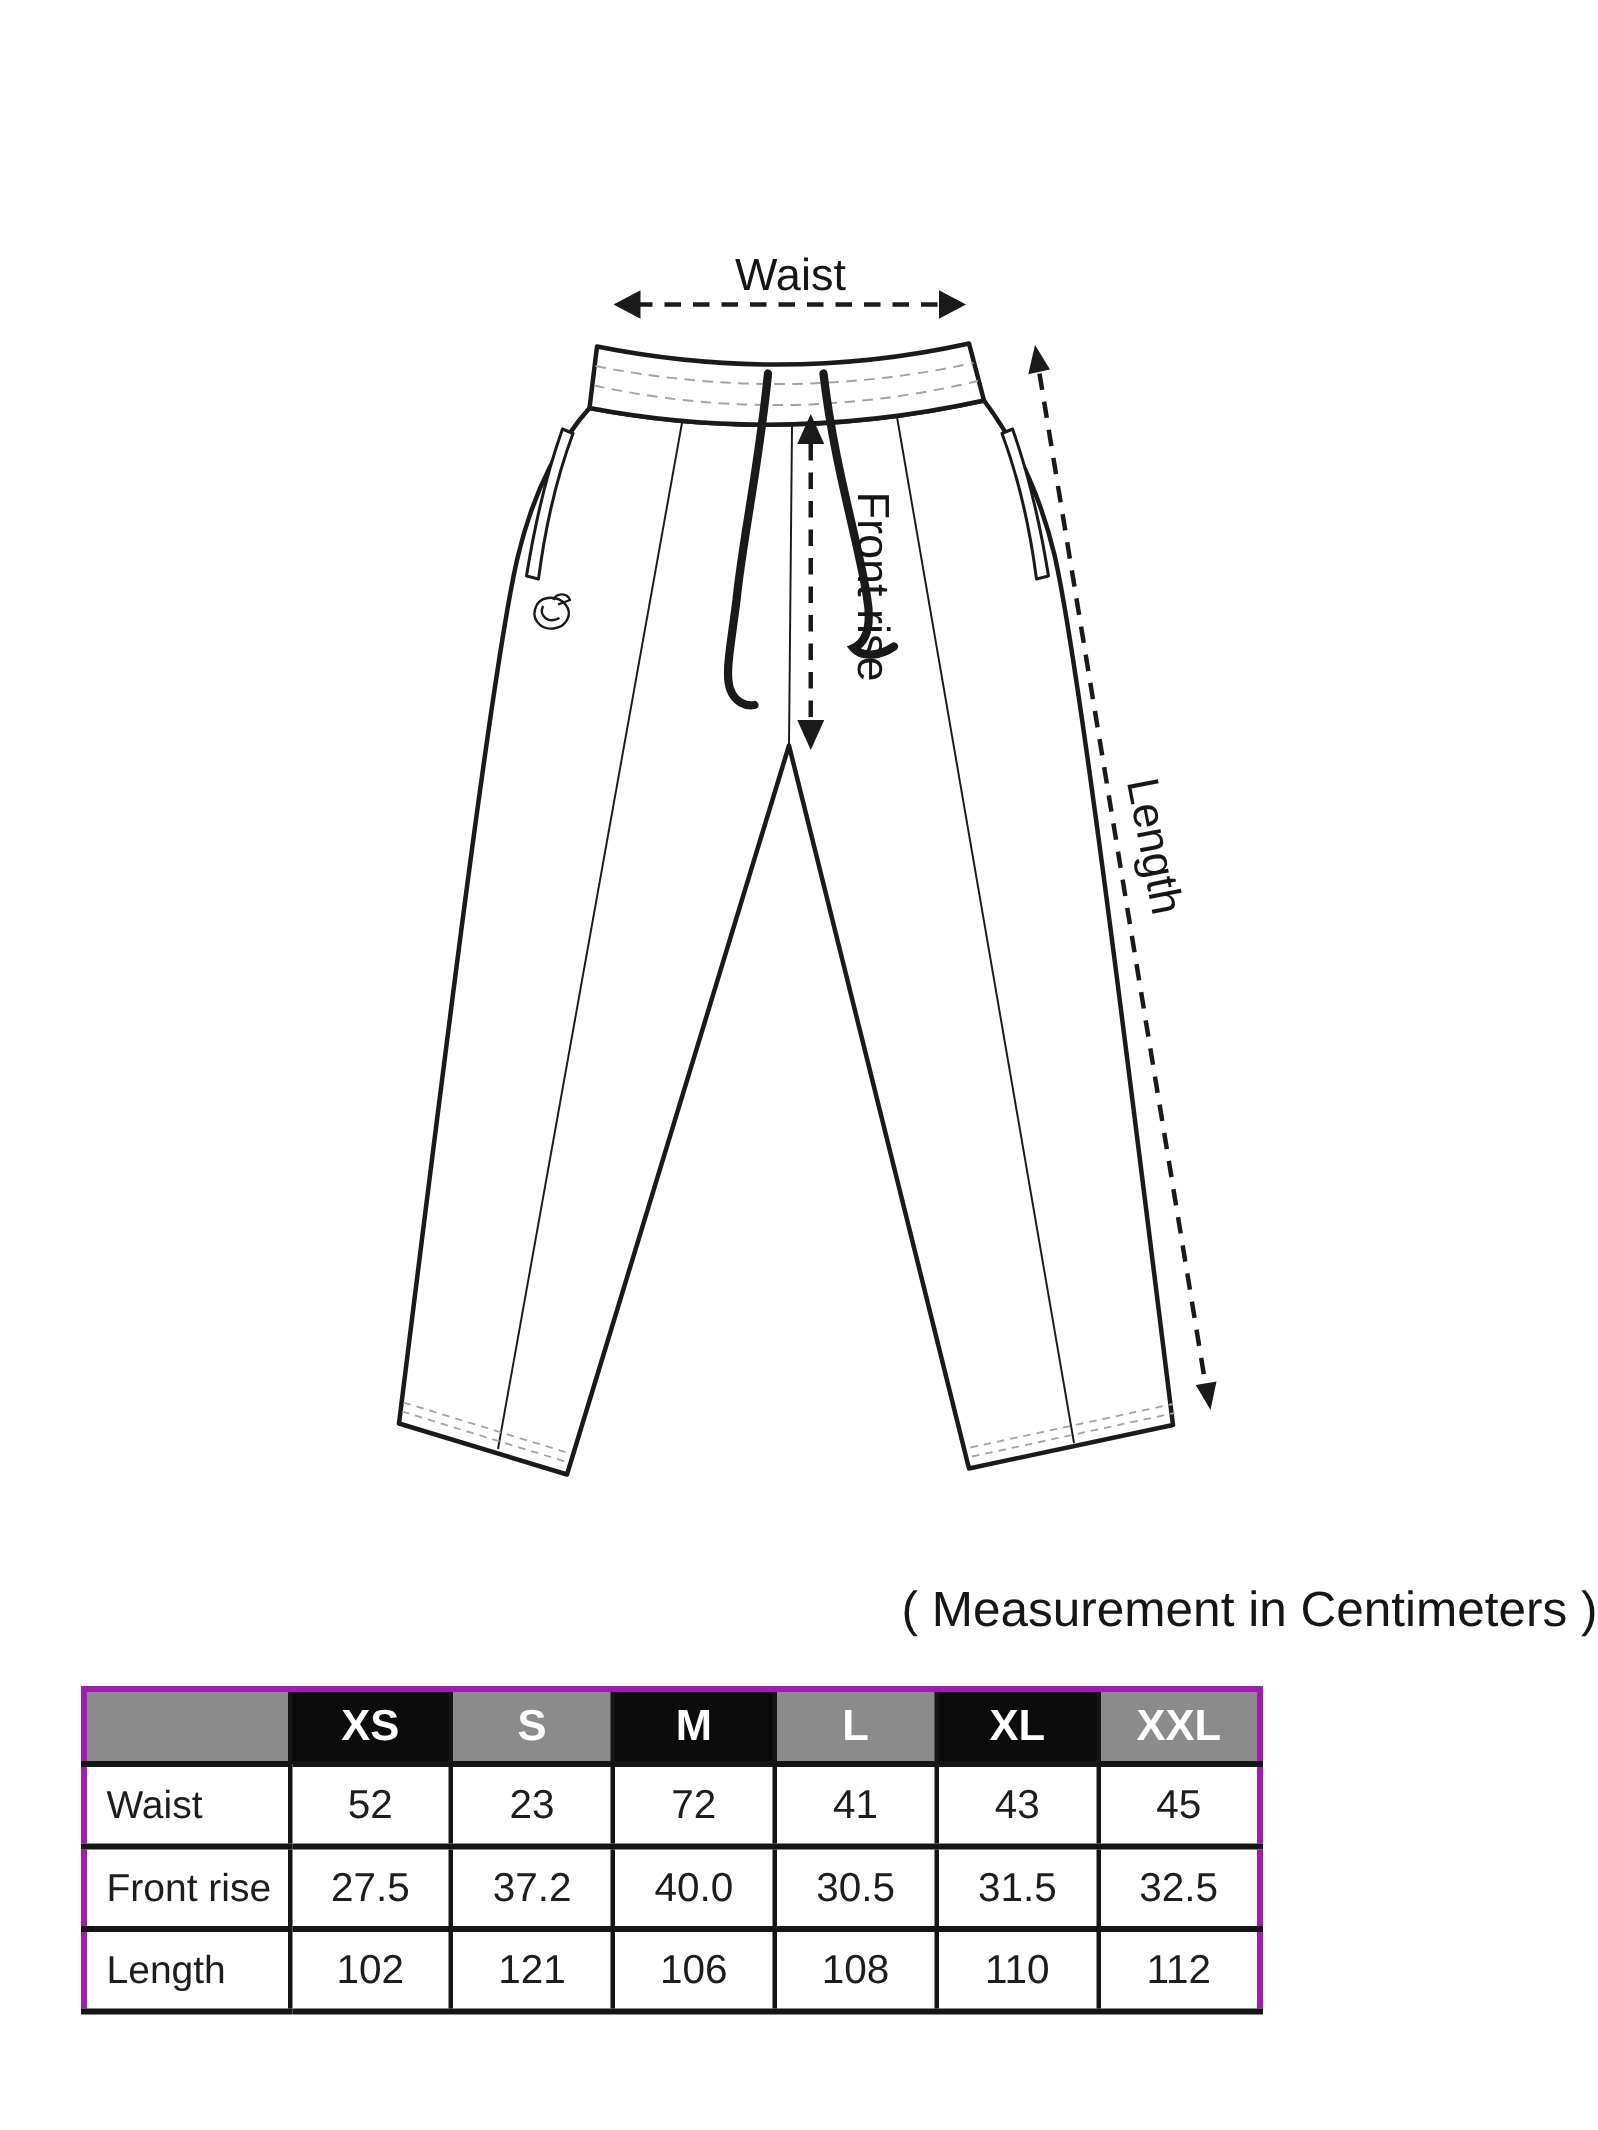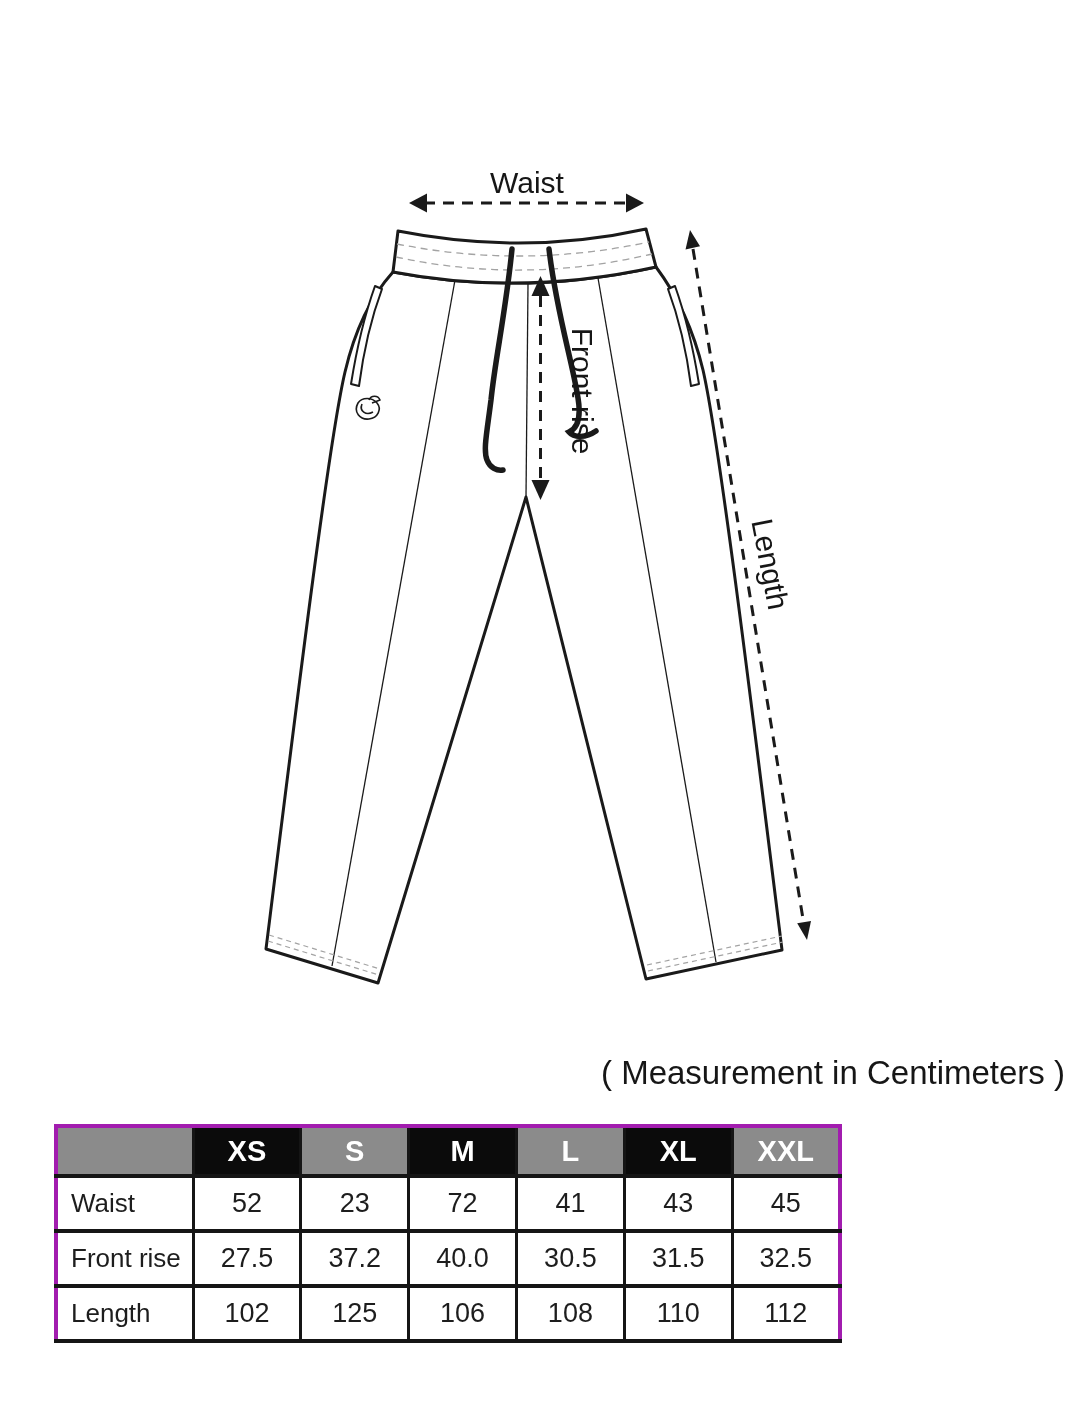--- a/index.html
+++ b/index.html
@@ -165,21 +165,21 @@
         <td>27.5</td>
         <td>37.2</td>
         <td>40.0</td>
         <td>30.5</td>
         <td>31.5</td>
         <td>32.5</td>
       </tr>
       <tr>
         <td class="row-label">Length</td>
         <td>102</td>
-        <td>125</td>
+        <td>121</td>
         <td>106</td>
         <td>108</td>
         <td>110</td>
         <td>112</td>
       </tr>
     </tbody>
   </table>
 
 </div>
 

